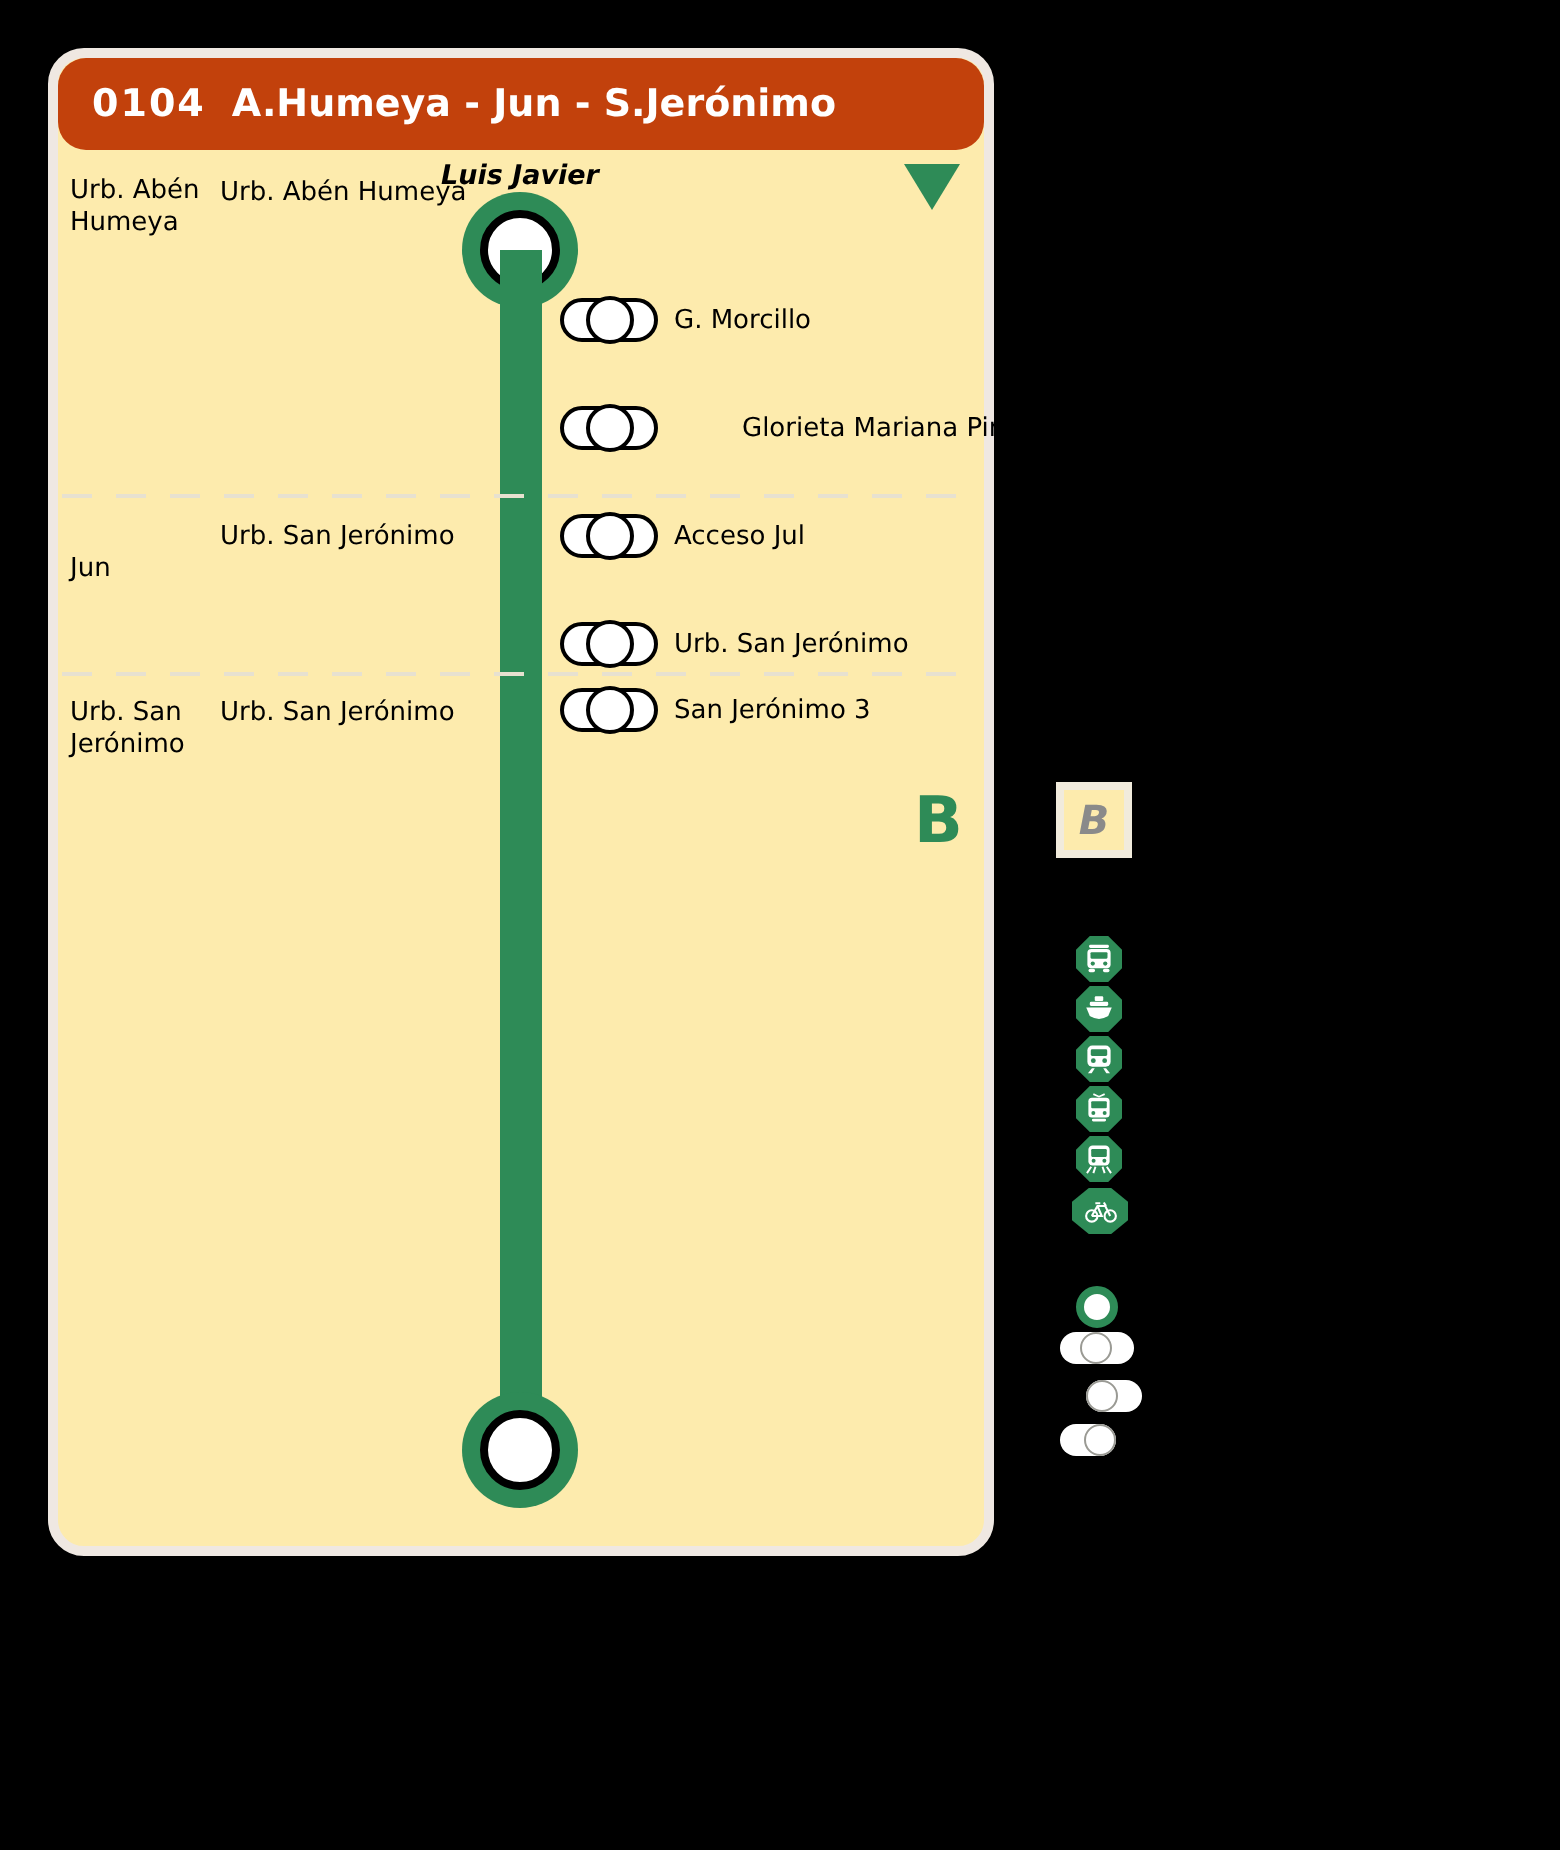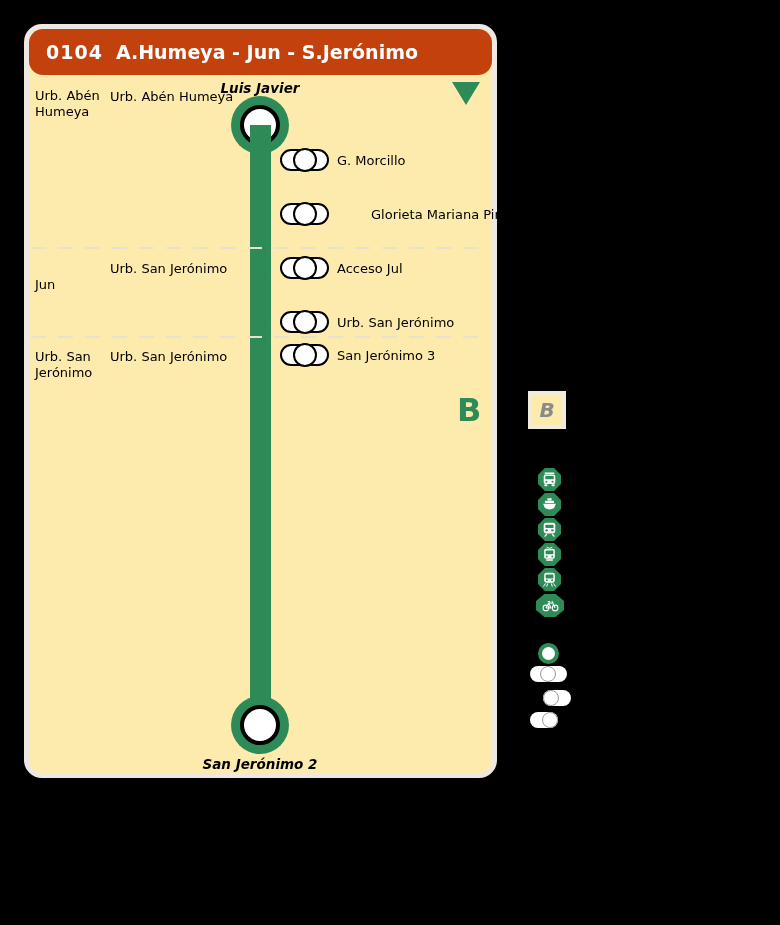--- a/index.html
+++ b/index.html
@@ -174,21 +174,20 @@
 
   <div class="stop-row" style="top:315px;">
     <div class="pill"></div>
     <div class="stop-label">San Jerónimo 3</div>
   </div>
 
   <div class="zone-letter">B</div>
 
   <div class="terminal-disc" style="left:202px; top:667px;"></div>
   <div class="terminal-dot" style="left:211px; top:676px;"></div>
-  <div class="terminal-label" style="top:727px;">San Jerónimo 2</div>
 
 </div>
 
 <div class="zone-badge">
   <span>B</span>
 </div>
 
 <div class="oct" style="left:538px; top:468px;">
   <svg viewBox="0 0 24 24">
     <rect x="5" y="2" width="14" height="2.2" rx="1" fill="#fff"></rect>

